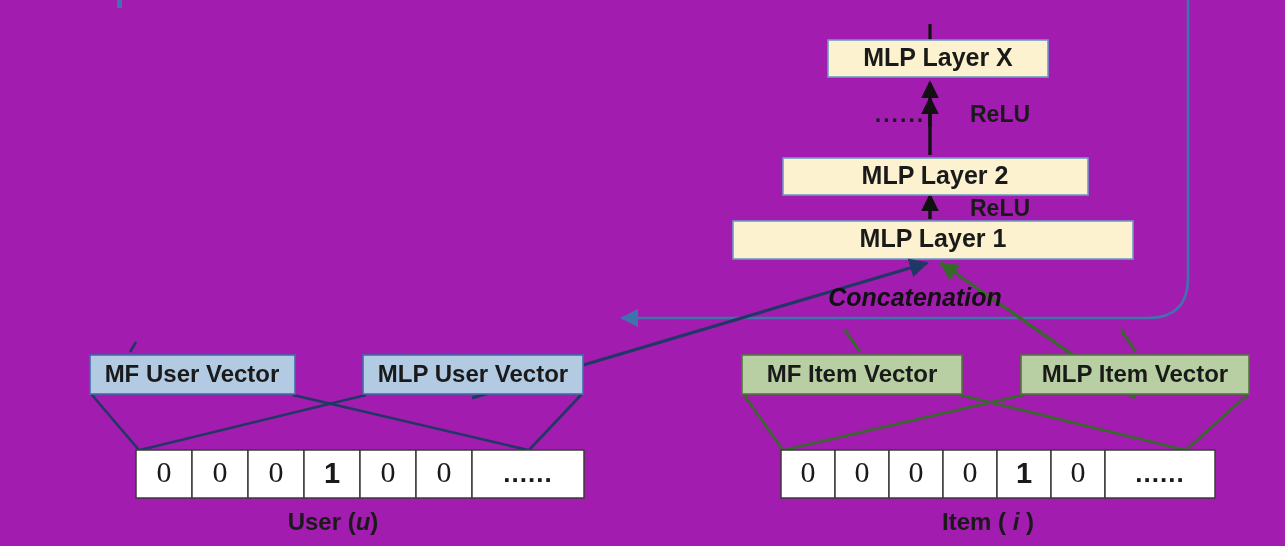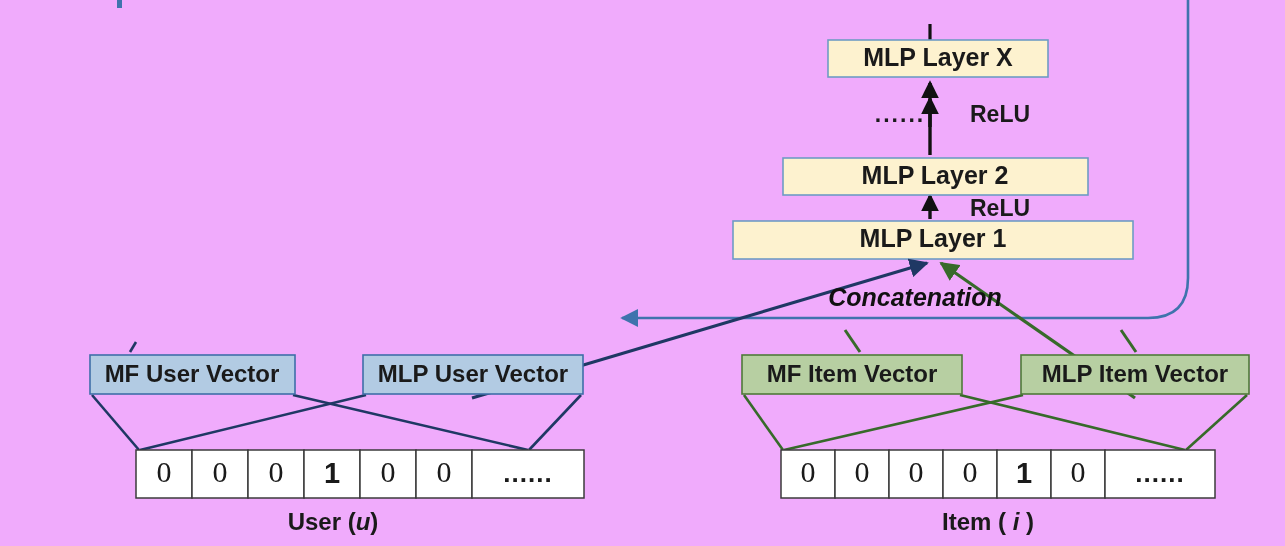--- a/index.html
+++ b/index.html
@@ -8,21 +8,21 @@
     padding: 0;
     background: #ffffff;
   }
   body {
     font-family: "Liberation Sans", sans-serif;
   }
   #diagram-root {
     position: relative;
     width: 1285px;
     height: 546px;
-    background: #f0abfc;
+    background: #a21caf;
     overflow: hidden;
   }
   svg.canvas {
     position: absolute;
     left: 0;
     top: 0;
     width: 1285px;
     height: 546px;
   }
   .box-label {

